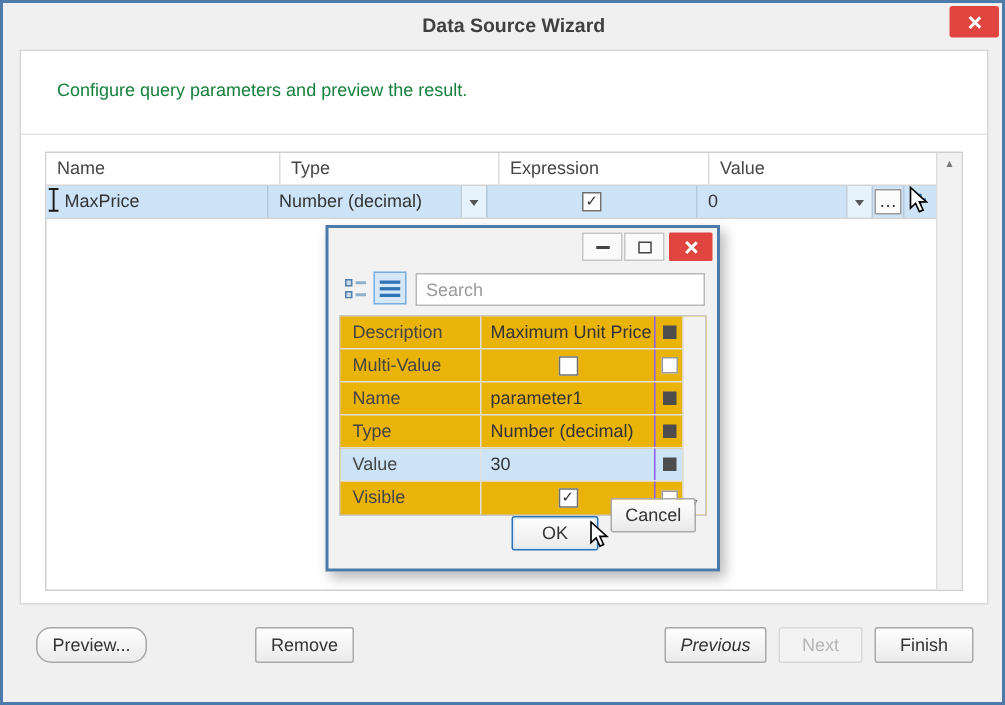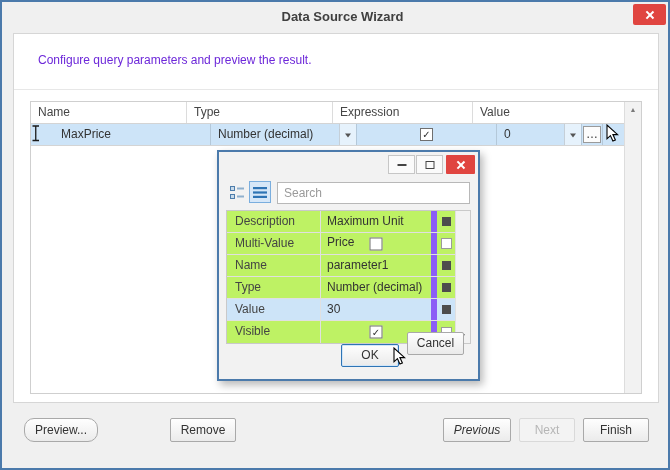--- a/index.html
+++ b/index.html
@@ -11,31 +11,31 @@
   .titlebar { position:absolute; top:0; left:0; width:100%; height:30px; }
   .title { display:block; text-align:center; line-height:30px; font-size:13px; font-weight:bold; color:#404040;padding-left:15px; }
   .close-btn { position:absolute; top:2px; right:2px; width:33px; height:21px; background:#e04540; border-radius:2px; }
   .x-icon { position:absolute; left:50%; top:50%; width:10px; height:10px; transform:translate(-50%,-50%); }
   .x-icon::before, .x-icon::after { content:""; position:absolute; left:4px; top:0; width:1.7px; height:10px; background:#fff; }
   .x-icon::before { transform:rotate(45deg); }
   .x-icon::after  { transform:rotate(-45deg); }
 
   
   .panel { position:absolute; left:11px; top:31px; width:646px; height:370px; background:#fff; border:1px solid #d6d6d6; }
-  .subtitle { position:absolute; left:24px; top:19px; font-size:12px; color:#6d28d9; }
+  .subtitle { position:absolute; left:24px; top:19px; font-size:12px; color:#15803d; }
   .divider { position:absolute; left:0; top:55px; width:100%; border-top:1px solid #e7e7e7; }
 
   
   .grid { position:absolute; left:16px; top:67px; width:612px; height:293px; border:1px solid #cfcfcf; background:#fff; }
   .grid-header { position:absolute; left:0; top:0; right:17px; height:22px; display:flex; border-bottom:1px solid #d4d4d4; background:#fff; }
   .gh { font-size:12px; color:#454545; line-height:21px; padding-left:7px; border-right:1px solid #dcdcdc; }
   .w-name { width:156px; } .w-type { width:146px; } .w-expr { width:140px; } .w-val { flex:1; border-right:none; }
   .grid-row { position:absolute; left:0; top:22px; right:17px; height:22px; display:flex; background:#cde4f8; border-bottom:1px solid #d4d4d4; }
   .gc { position:relative; font-size:12px; color:#333; line-height:21px; border-right:1px solid rgba(0,0,0,0.12); }
-  .gc-name { width:180px; padding-left:30px; }
+  .gc-name { width:148px; padding-left:12px; }
   .gc-type { width:146px; padding-left:7px; }
   .gc-expr { width:140px; display:flex; align-items:center; justify-content:center; }
   .gc-val  { flex:1; padding-left:7px; }
   .combo-btn { position:absolute; right:0; top:0; bottom:0; width:17px; border-left:1px solid rgba(0,0,0,0.14); background:rgba(255,255,255,0.5); }
   .tri-down { position:absolute; left:50%; top:50%; transform:translate(-50%,-40%); width:0; height:0; border-left:3.5px solid transparent; border-right:3.5px solid transparent; border-top:4.5px solid #555; }
   .checkbox { width:13px; height:13px; border:1px solid #6f6f6f; background:#fff; display:flex; align-items:center; justify-content:center; font-size:10px; color:#2f2f2f; }
   .cell-ellipsis { width:21px; border-right:1px solid rgba(0,0,0,0.12); display:flex; align-items:center; justify-content:center; }
   .ellipsis-inner { width:18px; height:17px; border:1px solid #9a9a9a; background:#fcfcfc; font-size:12px; line-height:14px; text-align:center; color:#333; }
   .cell-plus { width:21px; text-align:center; font-size:15px; font-weight:bold; color:#2e74b5; line-height:20px; }
   .vscroll { position:absolute; top:0; right:0; bottom:0; width:17px; background:#f2f2f2; border-left:1px solid #dddddd; }
@@ -49,27 +49,27 @@
   .p-close { position:absolute; top:3px; right:3px; width:29px; height:19px; background:#e04540; border-radius:1px; }
   .min-glyph { position:absolute; left:50%; top:50%; transform:translate(-50%,-50%); width:9px; height:2px; background:#444; }
   .max-glyph { position:absolute; left:50%; top:50%; transform:translate(-50%,-50%); width:9px; height:8px; border:1.5px solid #444; }
   .p-toolbar { position:absolute; top:26px; left:0; right:0; height:30px; }
   .icon-btn { position:absolute; top:3px; width:22px; height:22px; display:flex; align-items:center; justify-content:center; }
   .ib1 { left:7px; }
   .ib2 { left:30px; background:#d6e7f8; border:1px solid #7aaede; }
   .p-search { position:absolute; left:58px; right:8px; top:4px; height:22px; border:1px solid #b8b8b8; background:#fff; font-family:"Liberation Sans",sans-serif; font-size:12px; padding:0 6px; color:#4d7c0f; }
   .p-search::placeholder { color:#9a9a9a; }
 
-  .pgrid { position:absolute; left:7px; top:58px; width:245px; height:134px; border:1px solid #c9c9c9; background:#bef264; }
+  .pgrid { position:absolute; left:7px; top:58px; width:245px; height:134px; border:1px solid #c9c9c9; background:#eab308; }
   .pg-rows { position:absolute; left:0; top:0; right:15px; bottom:0; }
   .pg-row { position:relative; height:22px; display:flex; border-bottom:1px solid #e0e0e0; }
   .pg-row:last-child { border-bottom:none; }
   .pg-row.selected { background:#cde4f8; }
   .pg-label { width:94px; padding-left:8px; font-size:12px; color:#444; line-height:21px; border-right:1px solid #e0e0e0; }
-  .pg-value { flex:1; position:relative; padding-left:6px; font-size:12px; color:#333; line-height:21px; border-right:6px solid #8b5cf6; }
+  .pg-value { flex:1; position:relative; padding-left:6px; font-size:12px; color:#333; line-height:21px; border-right:1px solid #8b5cf6; }
   .pg-marker { width:18px; display:flex; align-items:center; justify-content:center; }
   .mk-filled { width:9px; height:9px; background:#4d4d4d; }
   .mk-outline { width:11px; height:11px; border:1px solid #9b9b9b; background:#fff; }
   .pg-check { position:absolute; left:50%; top:50%; transform:translate(-50%,-50%); }
   .pg-scroll { position:absolute; top:0; right:0; bottom:0; width:15px; background:#f2f2f2; border-left:1px solid #e0e0e0; }
   .pg-scroll .arr { position:absolute; bottom:0; left:0; width:100%; height:14px; font-size:7px; color:#7a7a7a; text-align:center; line-height:14px; }
 
   .pbtn { position:absolute; height:23px; border:1px solid #a9a9a9; border-radius:2px; background:linear-gradient(#fefefe,#eaeaea); font-size:12px; color:#333; text-align:center; line-height:21px; }
   .p-ok { left:122px; top:192px; width:58px; border:1px solid #2e74b5; box-shadow:inset 0 0 0 1px #d2e6f8; }
   .p-cancel { left:188px; top:180px; width:57px; }

